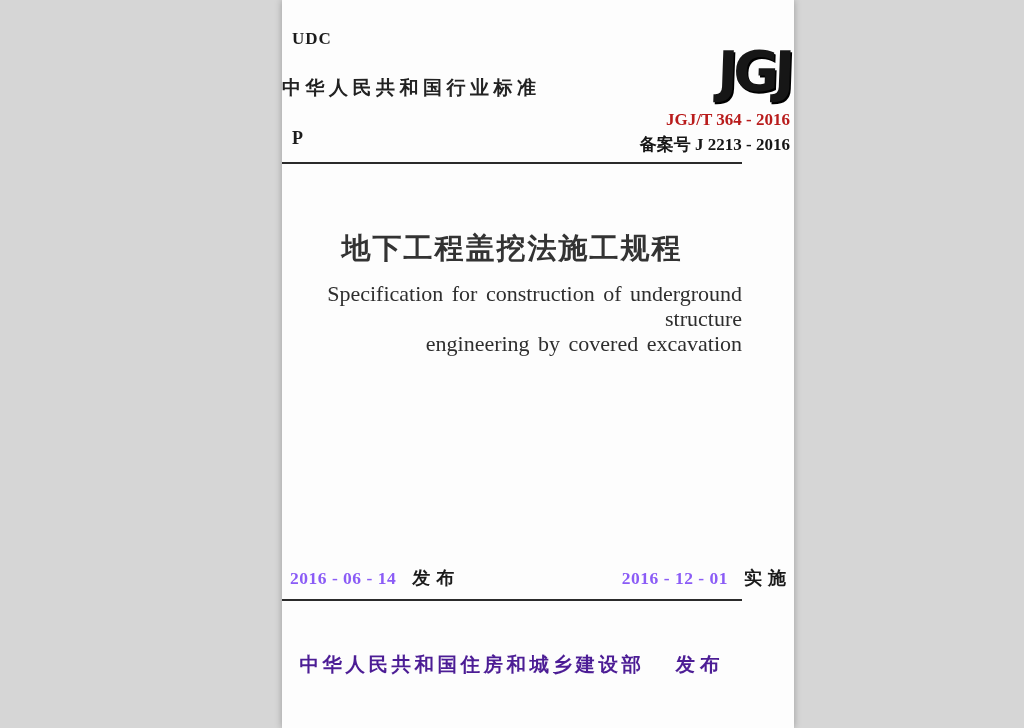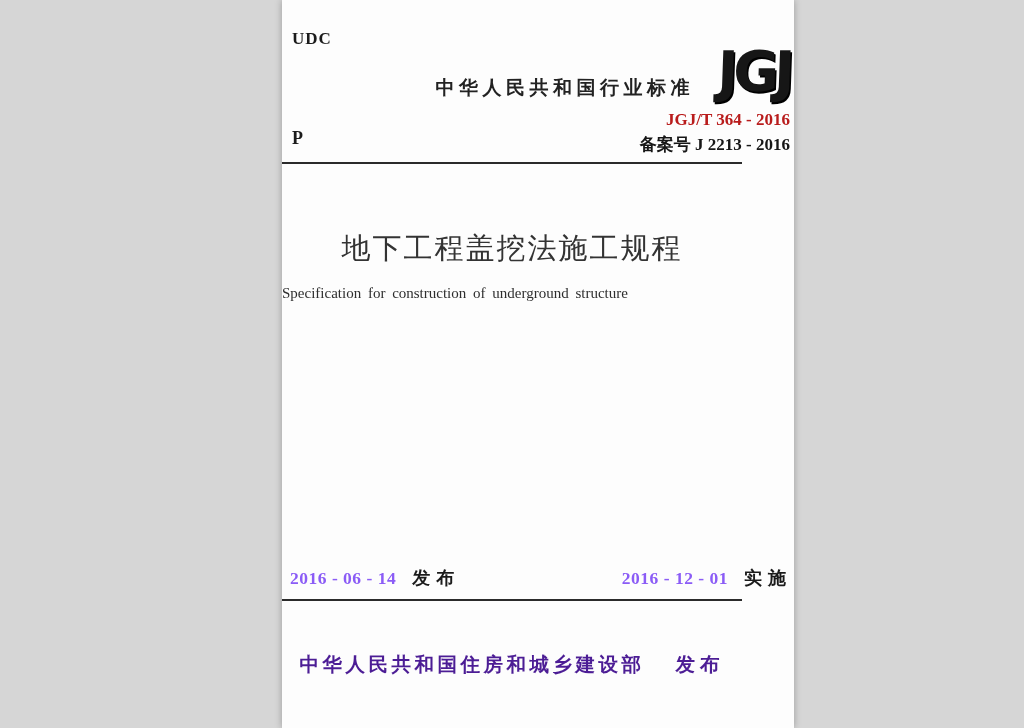--- a/index.html
+++ b/index.html
@@ -27,21 +27,21 @@
     font-weight: bold; font-size: 17px; letter-spacing: 1px;
     color: #1b1b1b;
   }
   .classification {
     position: absolute; left: 10px; top: 128px;
     font-weight: bold; font-size: 18px;
     color: #1b1b1b;
   }
   .series-title {
     position: absolute; left: 0; top: 75px; width: 412px;
-    text-align: right;
+    text-align: left;
     font-family: "Liberation Sans", "DejaVu Sans", sans-serif;
     font-weight: bold; font-size: 19px; letter-spacing: 4.5px;
     color: #222;
   }
   .logo {
     position: absolute; right: 4px; top: 42px;
     width: 92px; height: 62px;
     font-family: "DejaVu Sans", "Liberation Sans", sans-serif;
     font-weight: bold; font-size: 56px; line-height: 60px;
     letter-spacing: -5px;
@@ -60,28 +60,28 @@
     font-weight: bold; font-size: 17px;
     text-align: center; color: #161616;
   }
   .rule { position: absolute; left: 0; width: 460px; height: 2px; background: #2b2b2b; }
   .rule-top { top: 162px; }
   .rule-bottom { top: 599px; }
   .title-zh {
     position: absolute; left: 0; top: 229px; width: 460px;
     text-align: center;
     font-family: "Liberation Serif", "DejaVu Serif", serif;
-    font-size: 29px; font-weight: 400; letter-spacing: 2px;
+    font-size: 29px; font-weight: 700; letter-spacing: 2px;
     color: #333;
   }
   .title-en {
     position: absolute; left: 0; top: 281px; width: 460px;
-    text-align: left;
+    text-align: right;
     font-family: "Liberation Serif", "DejaVu Serif", serif;
-    font-size: 15px; line-height: 25px;
+    font-size: 22px; line-height: 25px;
     word-spacing: 3px;
     color: #2e2e2e;
   }
   .dates-row {
     position: absolute; left: 8px; right: 2px; top: 566px;
     display: flex; justify-content: space-between;
   }
   .date-group { display: flex; align-items: baseline; }
   .date-value {
     font-weight: bold; font-size: 17.5px; letter-spacing: 0.5px;
@@ -119,20 +119,21 @@
     <div class="record-number">备案号 J 2213 - 2016</div>
 
     <div class="classification">P</div>
 
     <div class="rule rule-top"></div>
 
     <div class="title-zh">地下工程盖挖法施工规程</div>
 
     <div class="title-en">
       <div>Specification for construction of underground structure</div>
+      <div>engineering by covered excavation</div>
     </div>
 
     <div class="dates-row">
       <div class="date-group">
         <span class="date-value">2016 - 06 - 14</span>
         <span class="date-label">发布</span>
       </div>
       <div class="date-group">
         <span class="date-value">2016 - 12 - 01</span>
         <span class="date-label">实施</span>

